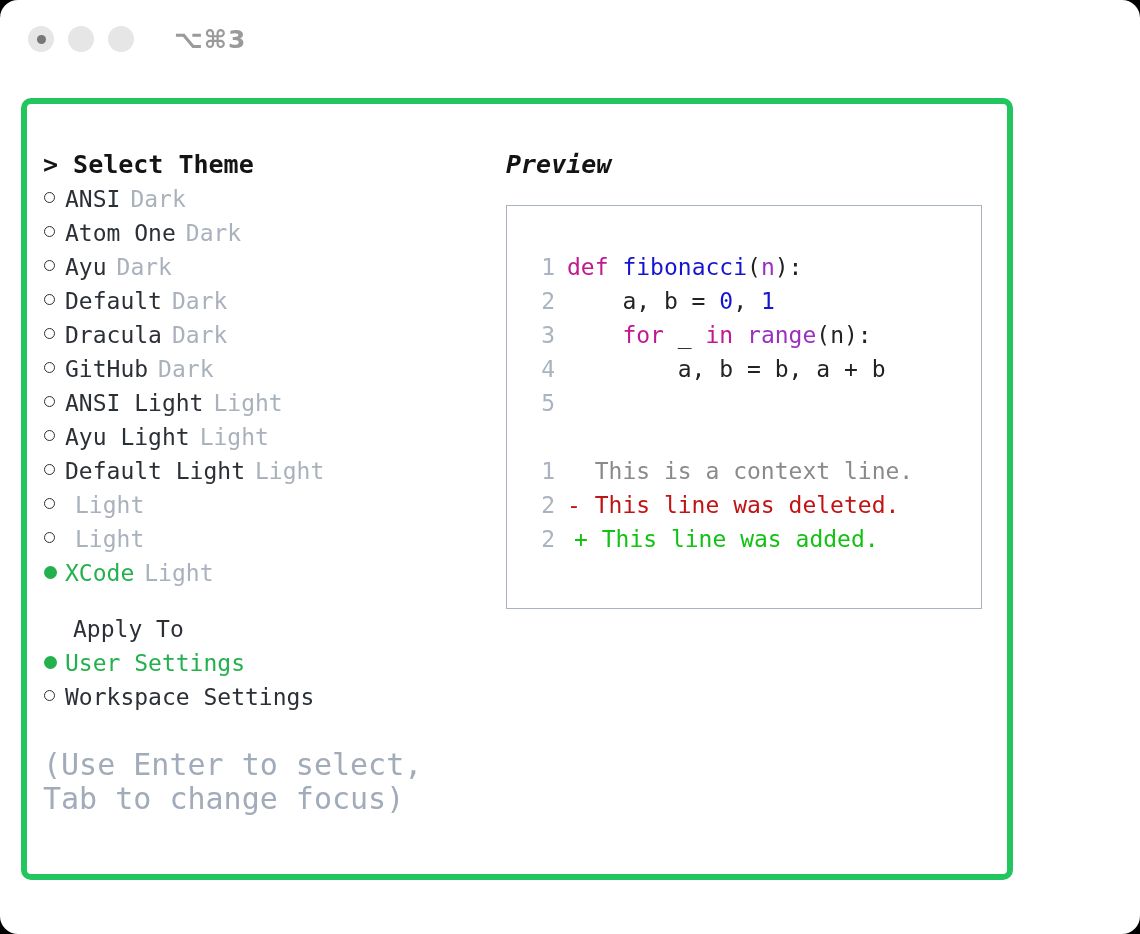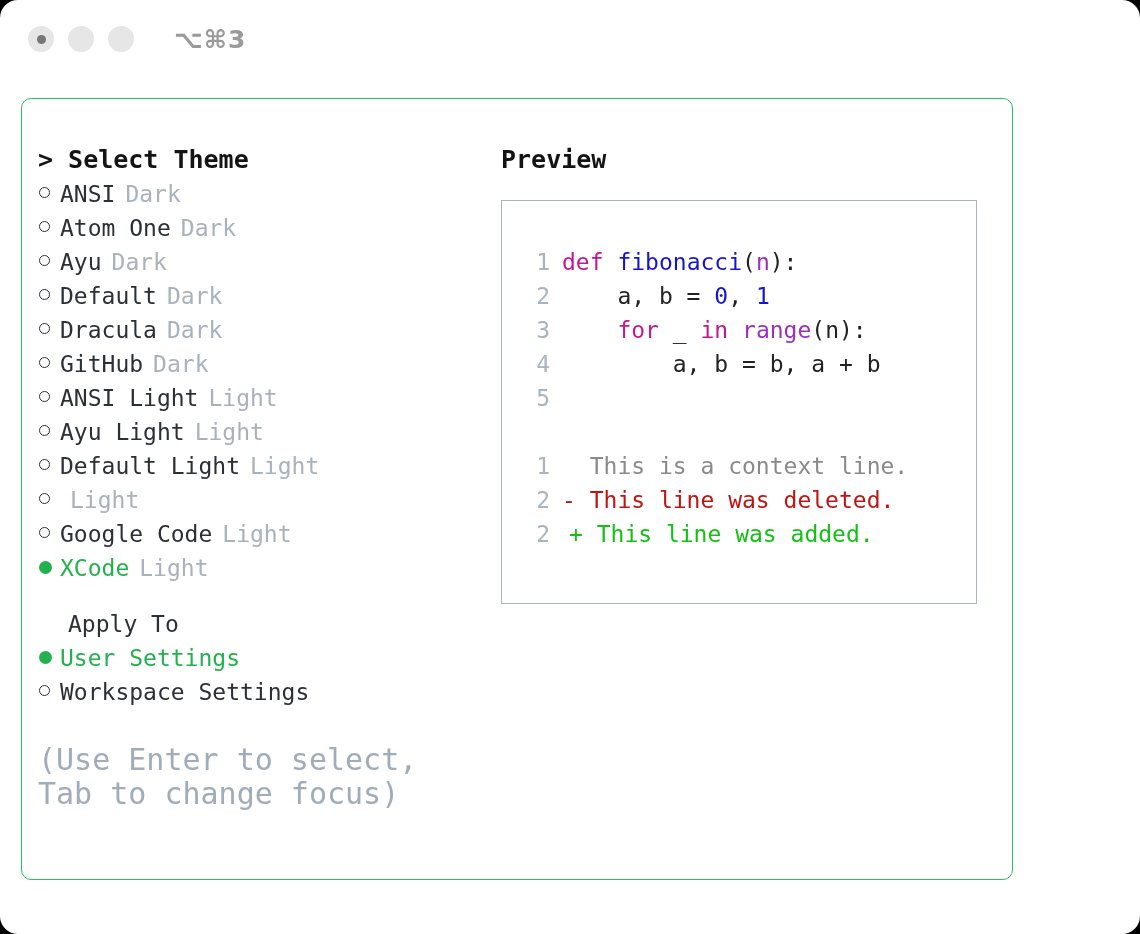--- a/index.html
+++ b/index.html
@@ -61,21 +61,21 @@
     letter-spacing: 1px;
     white-space: pre;
   }
   
   #panel {
     position: absolute;
     left: 21px;
     top: 98px;
     width: 992px;
     height: 782px;
-    border: 1px solid #22c55e;
+    border: 6px solid #22c55e;
     border-radius: 10px;
     box-sizing: border-box;
     background: #ffffff;
   }
   #panel-inner {
     position: relative;
     width: 100%;
     height: 100%;
   }
   
@@ -160,20 +160,21 @@
     top: 44px;
     width: 490px;
   }
   #preview-title {
     font-family: "DejaVu Sans Mono", monospace;
     font-size: 25px;
     font-weight: bold;
     color: #141414;
     line-height: 34px;
     white-space: pre;
+    font-style: italic;
   }
   #preview-box {
     margin-top: 23px;
     width: 476px;
     height: 404px;
     border: 1.5px solid #a8b2c0;
     box-sizing: border-box;
     background: #ffffff;
     padding: 44px 0 0 22px;
   }
@@ -226,21 +227,21 @@
             <div class="row"><span class="marker"><span class="glyph-hollow"></span></span><span class="name">ANSI</span><span class="cat">Dark</span></div>
             <div class="row"><span class="marker"><span class="glyph-hollow"></span></span><span class="name">Atom One</span><span class="cat">Dark</span></div>
             <div class="row"><span class="marker"><span class="glyph-hollow"></span></span><span class="name">Ayu</span><span class="cat">Dark</span></div>
             <div class="row"><span class="marker"><span class="glyph-hollow"></span></span><span class="name">Default</span><span class="cat">Dark</span></div>
             <div class="row"><span class="marker"><span class="glyph-hollow"></span></span><span class="name">Dracula</span><span class="cat">Dark</span></div>
             <div class="row"><span class="marker"><span class="glyph-hollow"></span></span><span class="name">GitHub</span><span class="cat">Dark</span></div>
             <div class="row"><span class="marker"><span class="glyph-hollow"></span></span><span class="name">ANSI Light</span><span class="cat">Light</span></div>
             <div class="row"><span class="marker"><span class="glyph-hollow"></span></span><span class="name">Ayu Light</span><span class="cat">Light</span></div>
             <div class="row"><span class="marker"><span class="glyph-hollow"></span></span><span class="name">Default Light</span><span class="cat">Light</span></div>
             <div class="row"><span class="marker"><span class="glyph-hollow"></span></span><span class="cat">Light</span></div>
-            <div class="row"><span class="marker"><span class="glyph-hollow"></span></span><span class="name">Google Code</span><span class="cat">Light</span></div>
+            <div class="row"><span class="marker"><span class="glyph-hollow"></span></span><span class="cat">Light</span></div>
             <div class="row selected"><span class="marker"><span class="glyph-filled"></span></span><span class="name">XCode</span><span class="cat">Light</span></div>
           </div>
 
         <div class="spacer-sm"></div>
         <div class="section-head">Apply To</div>
         <div id="apply-list">
             <div class="row selected"><span class="marker"><span class="glyph-filled"></span></span><span class="name">User Settings</span></div>
             <div class="row"><span class="marker"><span class="glyph-hollow"></span></span><span class="name">Workspace Settings</span></div>
           </div>
 

